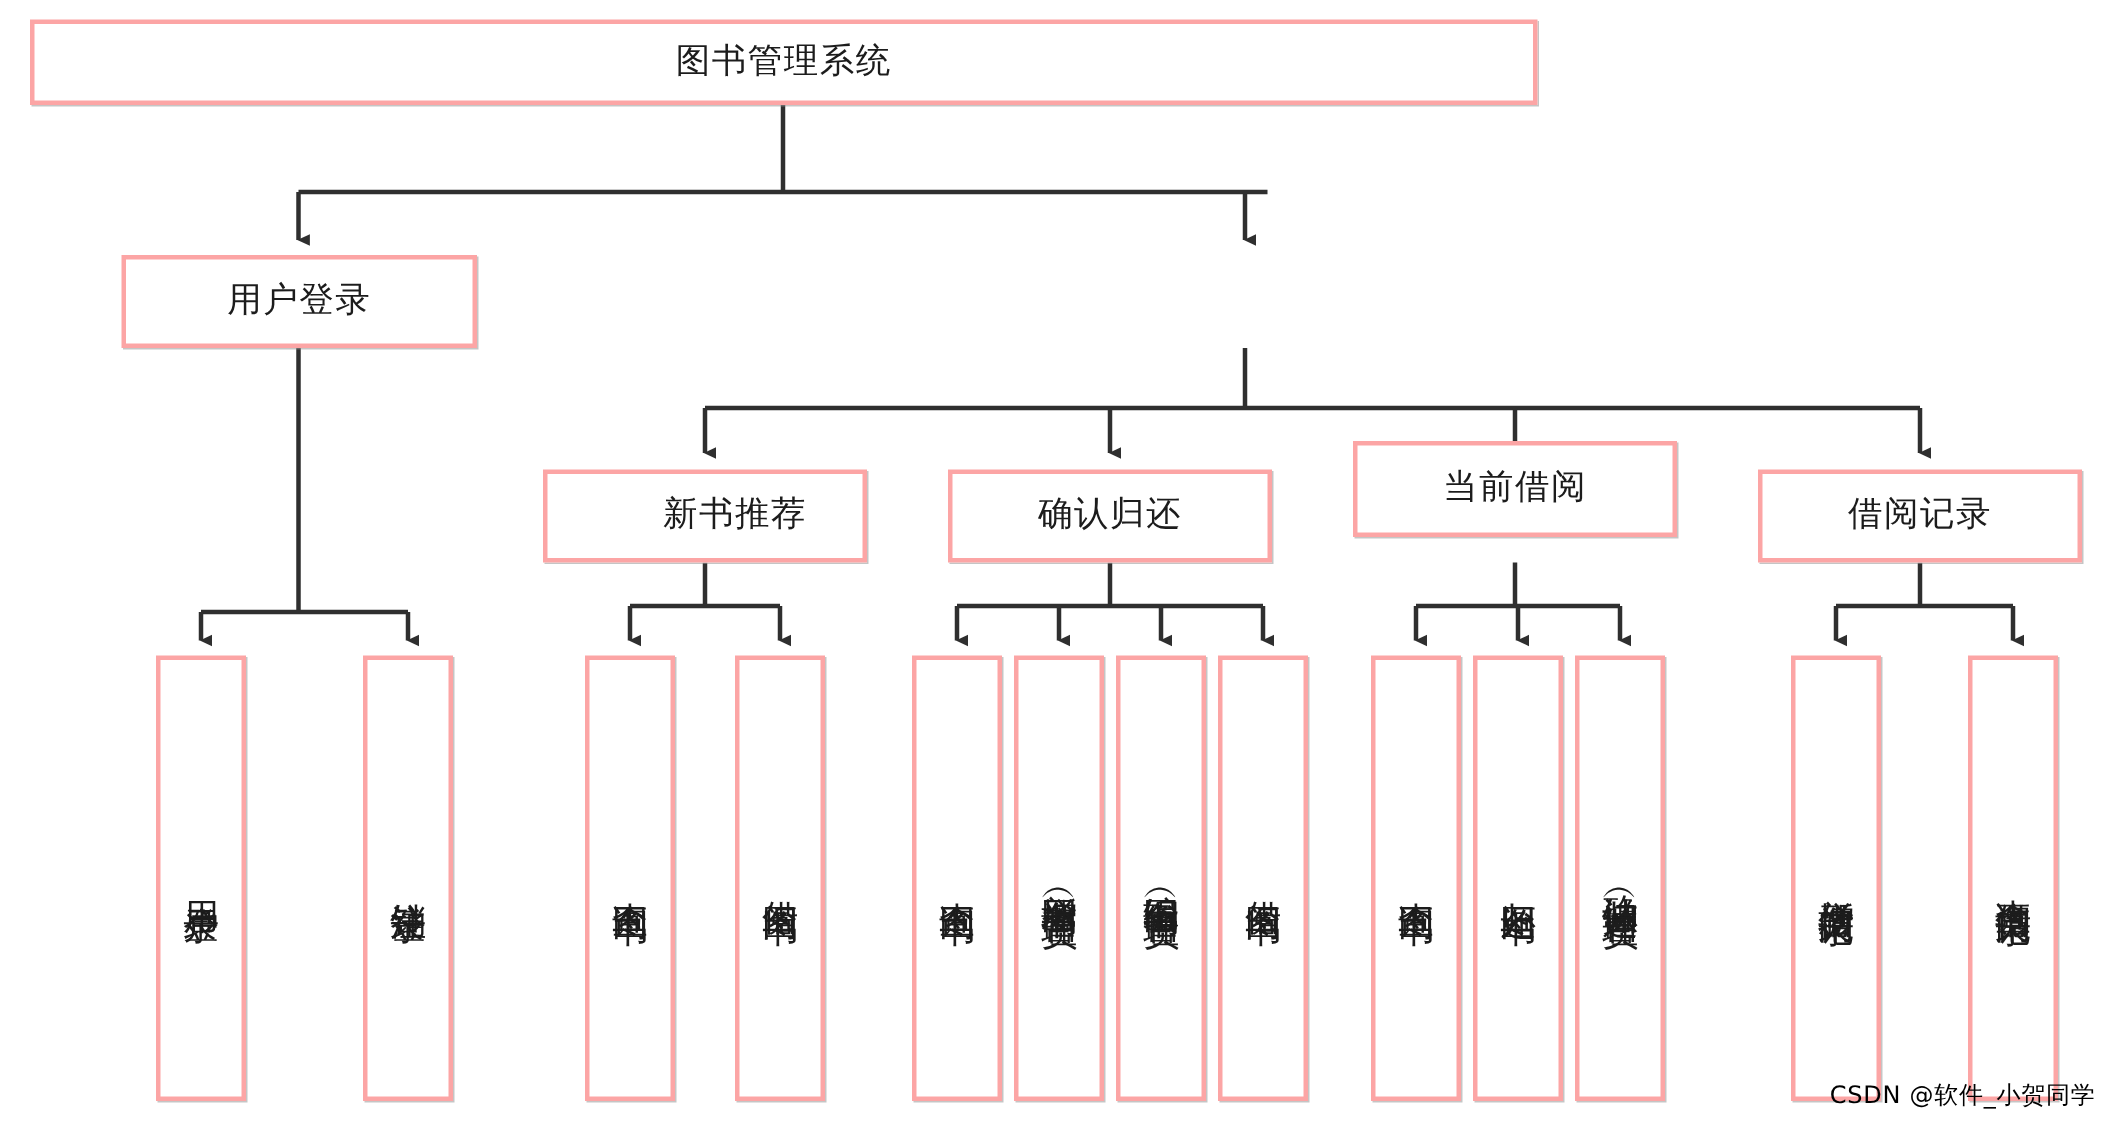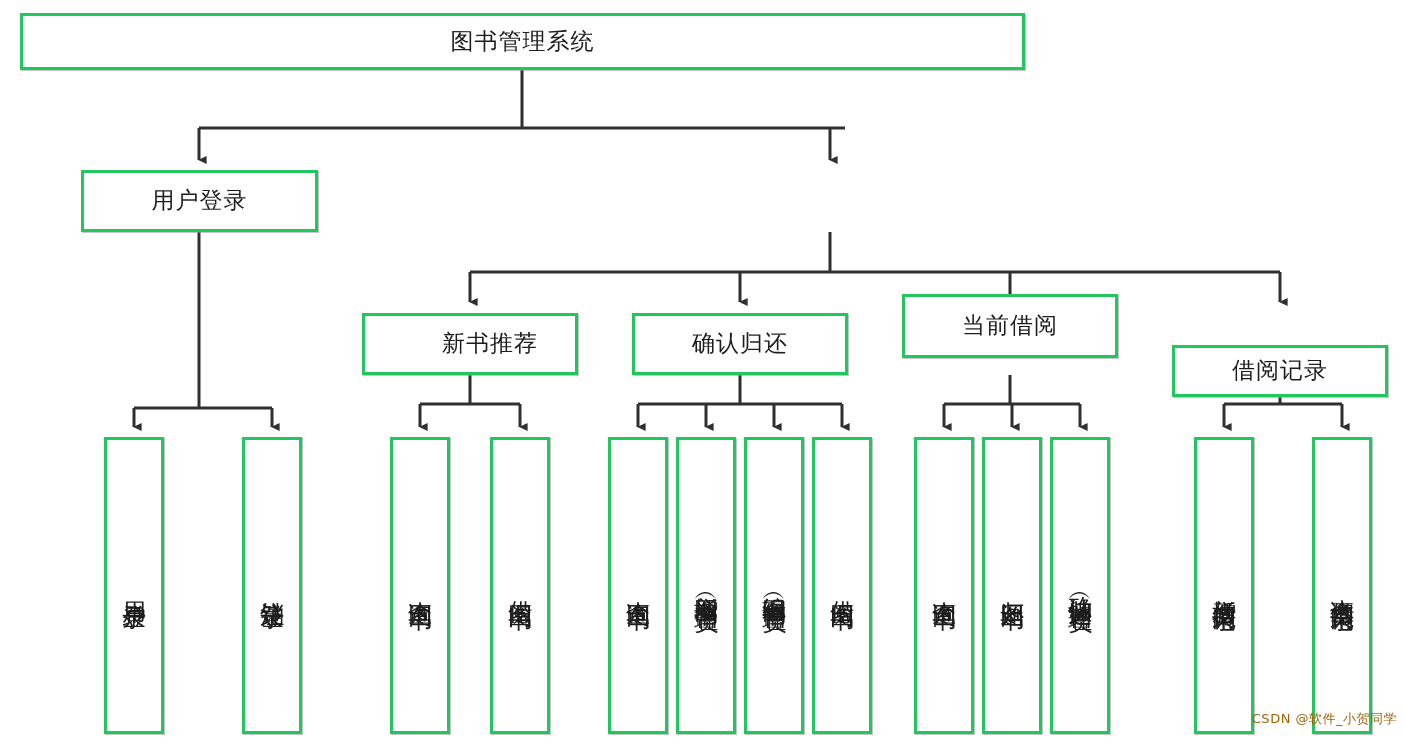--- a/index.html
+++ b/index.html
@@ -20,21 +20,21 @@
     position: absolute;
     left: 0;
     top: 0;
     width: 1405px;
     height: 747px;
     pointer-events: none;
   }
   .node {
     position: absolute;
     box-sizing: border-box;
-    border: 3px solid #22c55e;
+    border: 3px solid #fca5a5;
     background: #ffffff;
     display: flex;
     align-items: center;
     justify-content: center;
     color: #1c1c1c;
     box-shadow: 1px 1px 0 rgba(150,150,150,0.55);
   }
   .node.horizontal {
     font-size: 23px;
     letter-spacing: 1px;
@@ -53,23 +53,23 @@
     text-align: center;
   }
   .node.vertical .label {
     writing-mode: vertical-rl;
     text-orientation: upright;
     display: block;
   }
   #watermark {
     position: absolute;
     right: 8px;
-    bottom: 19px;
-    font-size: 13px;
-    color: #a16207;
+    bottom: 6px;
+    font-size: 16px;
+    color: #000000;
     letter-spacing: 0.5px;
     white-space: nowrap;
     font-family: "DejaVu Sans", "Liberation Sans", sans-serif;
   }
 </style>
 </head>
 <body>
 
 <div id="diagram-root">
 
@@ -137,21 +137,21 @@
   </div>
 
   <div class="node horizontal" style="left:632px; top:313px; width:216px; height:62px;">
     <span class="label">确认归还</span>
   </div>
 
   <div class="node horizontal" style="left:902px; top:294px; width:216px; height:64px;">
     <span class="label">当前借阅</span>
   </div>
 
-  <div class="node horizontal" style="left:1172px; top:313px; width:216px; height:52px;margin-top:32px;">
+  <div class="node horizontal" style="left:1172px; top:313px; width:216px; height:62px;">
     <span class="label">借阅记录</span>
   </div>
 
   <div class="node vertical" style="left:104px; top:437px; width:60px; height:297px;">
     <span class="label">用户登录</span>
   </div>
 
   <div class="node vertical" style="left:242px; top:437px; width:60px; height:297px;">
     <span class="label">注销登录</span>
   </div>

